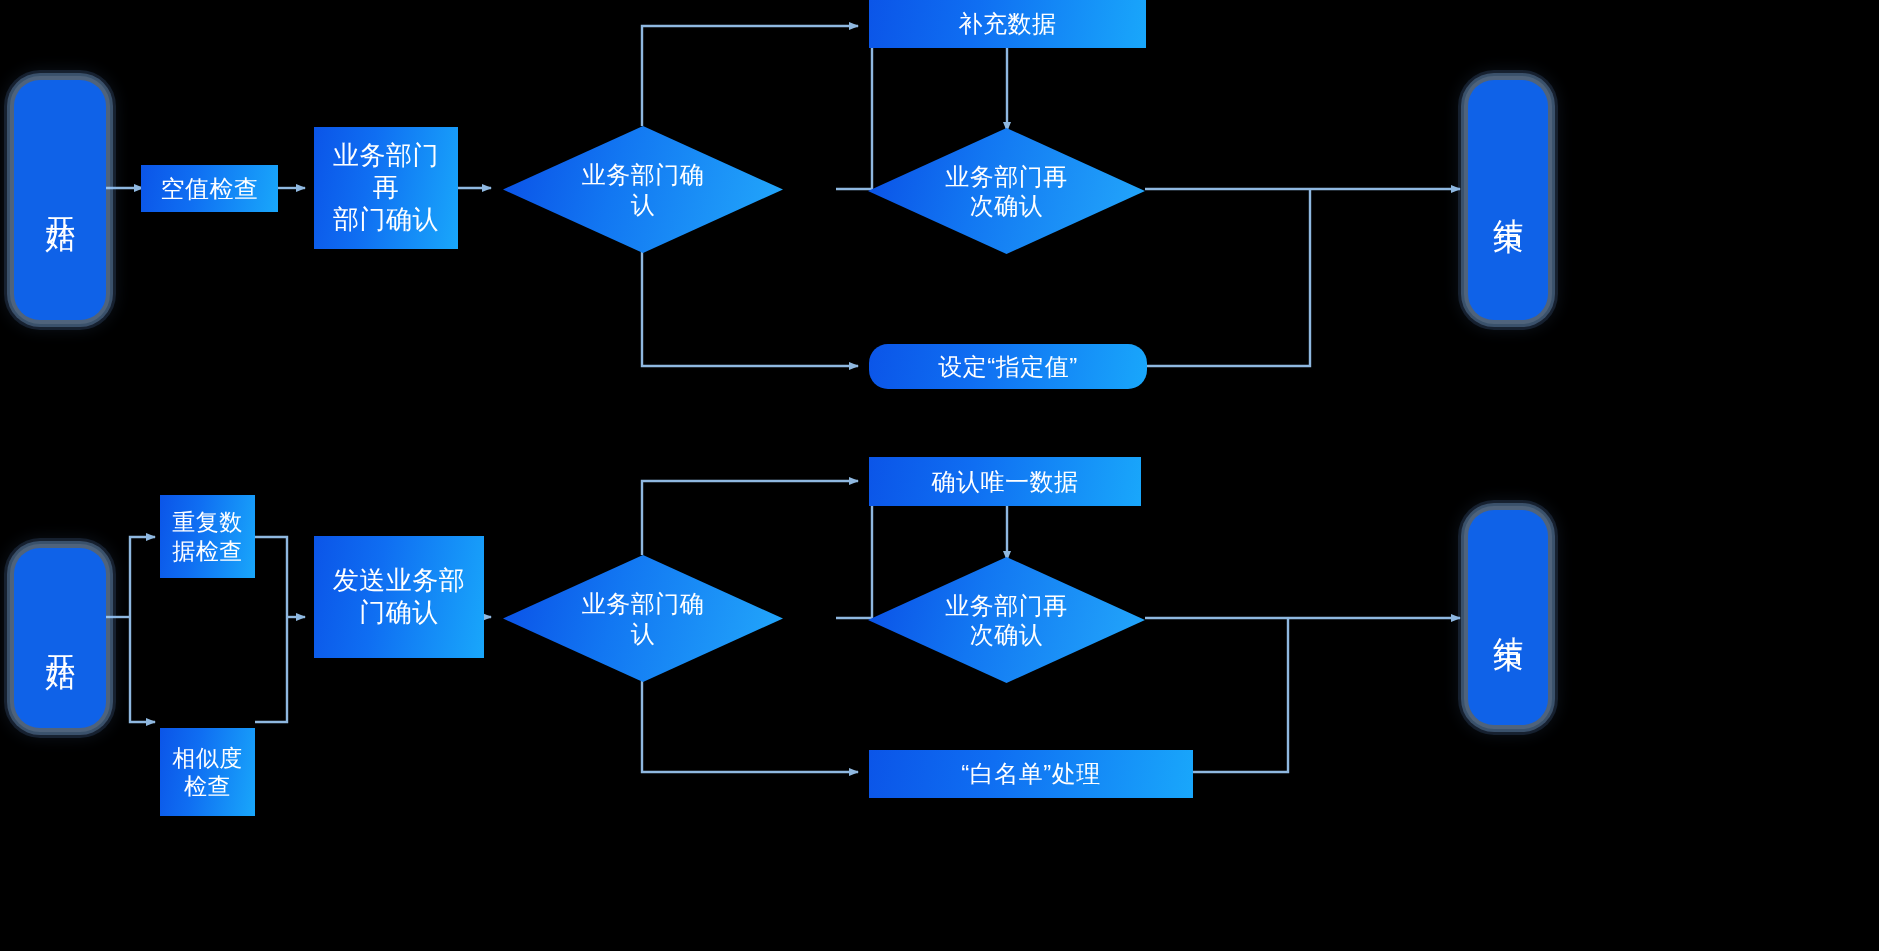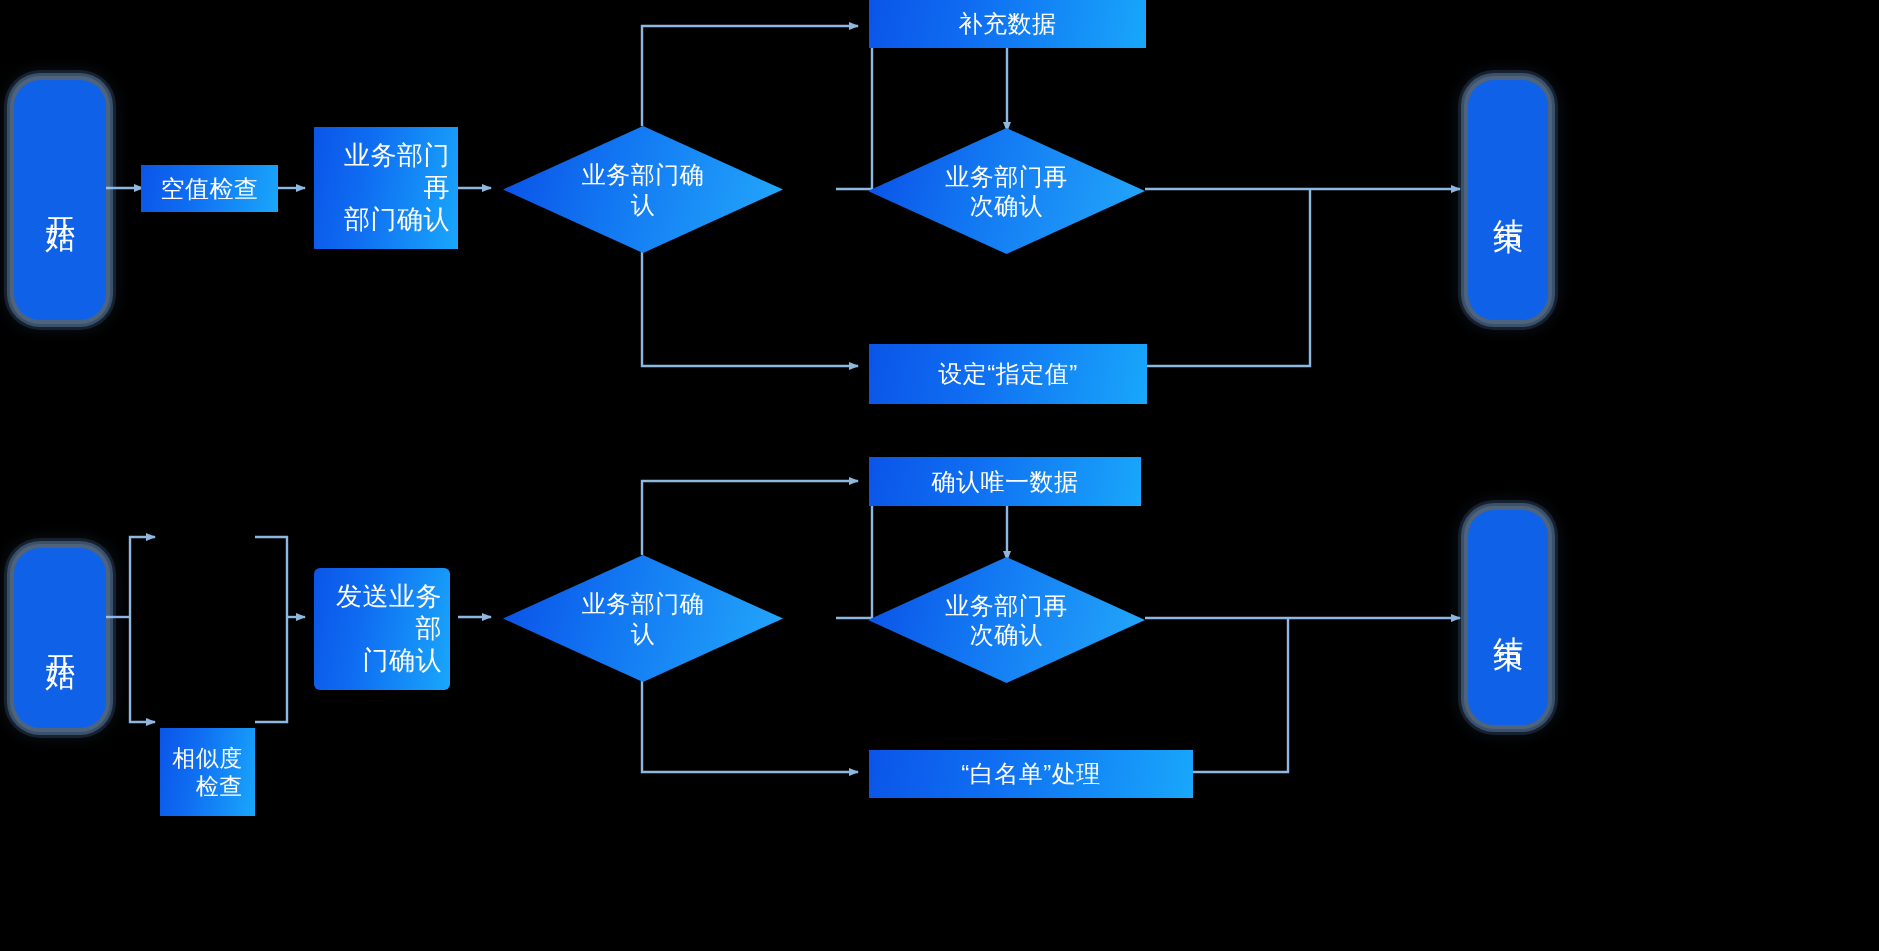--- a/index.html
+++ b/index.html
@@ -8,21 +8,21 @@
 
   #stage{position:absolute;left:0;top:0;width:1879px;height:951px;}
 
   svg.edges{position:absolute;left:0;top:0;width:1879px;height:951px;overflow:visible;}
 
   .node{position:absolute;box-sizing:border-box;display:flex;align-items:center;
         justify-content:center;text-align:center;color:#ffffff;line-height:1.22;
         letter-spacing:.5px;}
 
   
-  .rect{background:linear-gradient(100deg,#0b55e8 0%,#0f6ef2 38%,#19a7fb 100%);text-align:right;}
+  .rect{background:linear-gradient(100deg,#0b55e8 0%,#0f6ef2 38%,#19a7fb 100%);}
 
   
   .pill{border-radius:26px;background:#0f62e8;
         box-shadow:0 0 0 4px rgba(255,255,255,.10),
                    0 0 0 7px rgba(150,200,255,.28),
                    0 0 0 10px rgba(120,180,255,.14),
                    0 0 16px 10px rgba(120,180,255,.10);
         writing-mode:vertical-rl;text-orientation:upright;letter-spacing:6px;}
 
   
@@ -105,39 +105,43 @@
 
   <div class="node rect f24" style="left:869px;top:0px;width:277px;height:48px;">
     <span class="lbl">补充数据</span>
   </div>
 
   <div class="node diamond f24" style="left:868px;top:128px;width:277px;height:126px;white-space:pre-line;">
     <span class="lbl">业务部门再
 次确认</span>
   </div>
 
-  <div class="node rect f24" style="left:869px;top:344px;width:278px;height:60px;">
+  <div class="node rect f24" style="left:869px;top:344px;width:278px;height:45px;border-radius:19px;">
     <span class="lbl">设定“指定值”</span>
   </div>
 
   <div class="node pill f30" style="left:1468px;top:80px;width:80px;height:240px;">
     <span class="lbl">结束</span>
   </div>
 
   <div class="node pill f30" style="left:14px;top:548px;width:92px;height:180px;">
     <span class="lbl">开始</span>
   </div>
 
+  <div class="node rect f23" style="left:160px;top:495px;width:95px;height:83px;white-space:pre-line;">
+    <span class="lbl">重复数
+据检查</span>
+  </div>
 
   <div class="node rect f23" style="left:160px;top:684px;width:95px;height:88px;white-space:pre-line;margin-top:44px;">
     <span class="lbl">相似度
 检查</span>
   </div>
 
-  <div class="node rect f26" style="left:314px;top:568px;width:136px;height:122px;white-space:pre-line;border-radius:6px;">
+  <div class="node rect f26" style="left:314px;top:536px;width:170px;height:122px;white-space:pre-line;">
     <span class="lbl">发送业务部
 门确认</span>
   </div>
 
   <div class="node diamond f24" style="left:503px;top:555px;width:280px;height:127px;white-space:pre-line;">
     <span class="lbl">业务部门确
 认</span>
   </div>
 
   <div class="node rect f24" style="left:869px;top:457px;width:272px;height:49px;">

